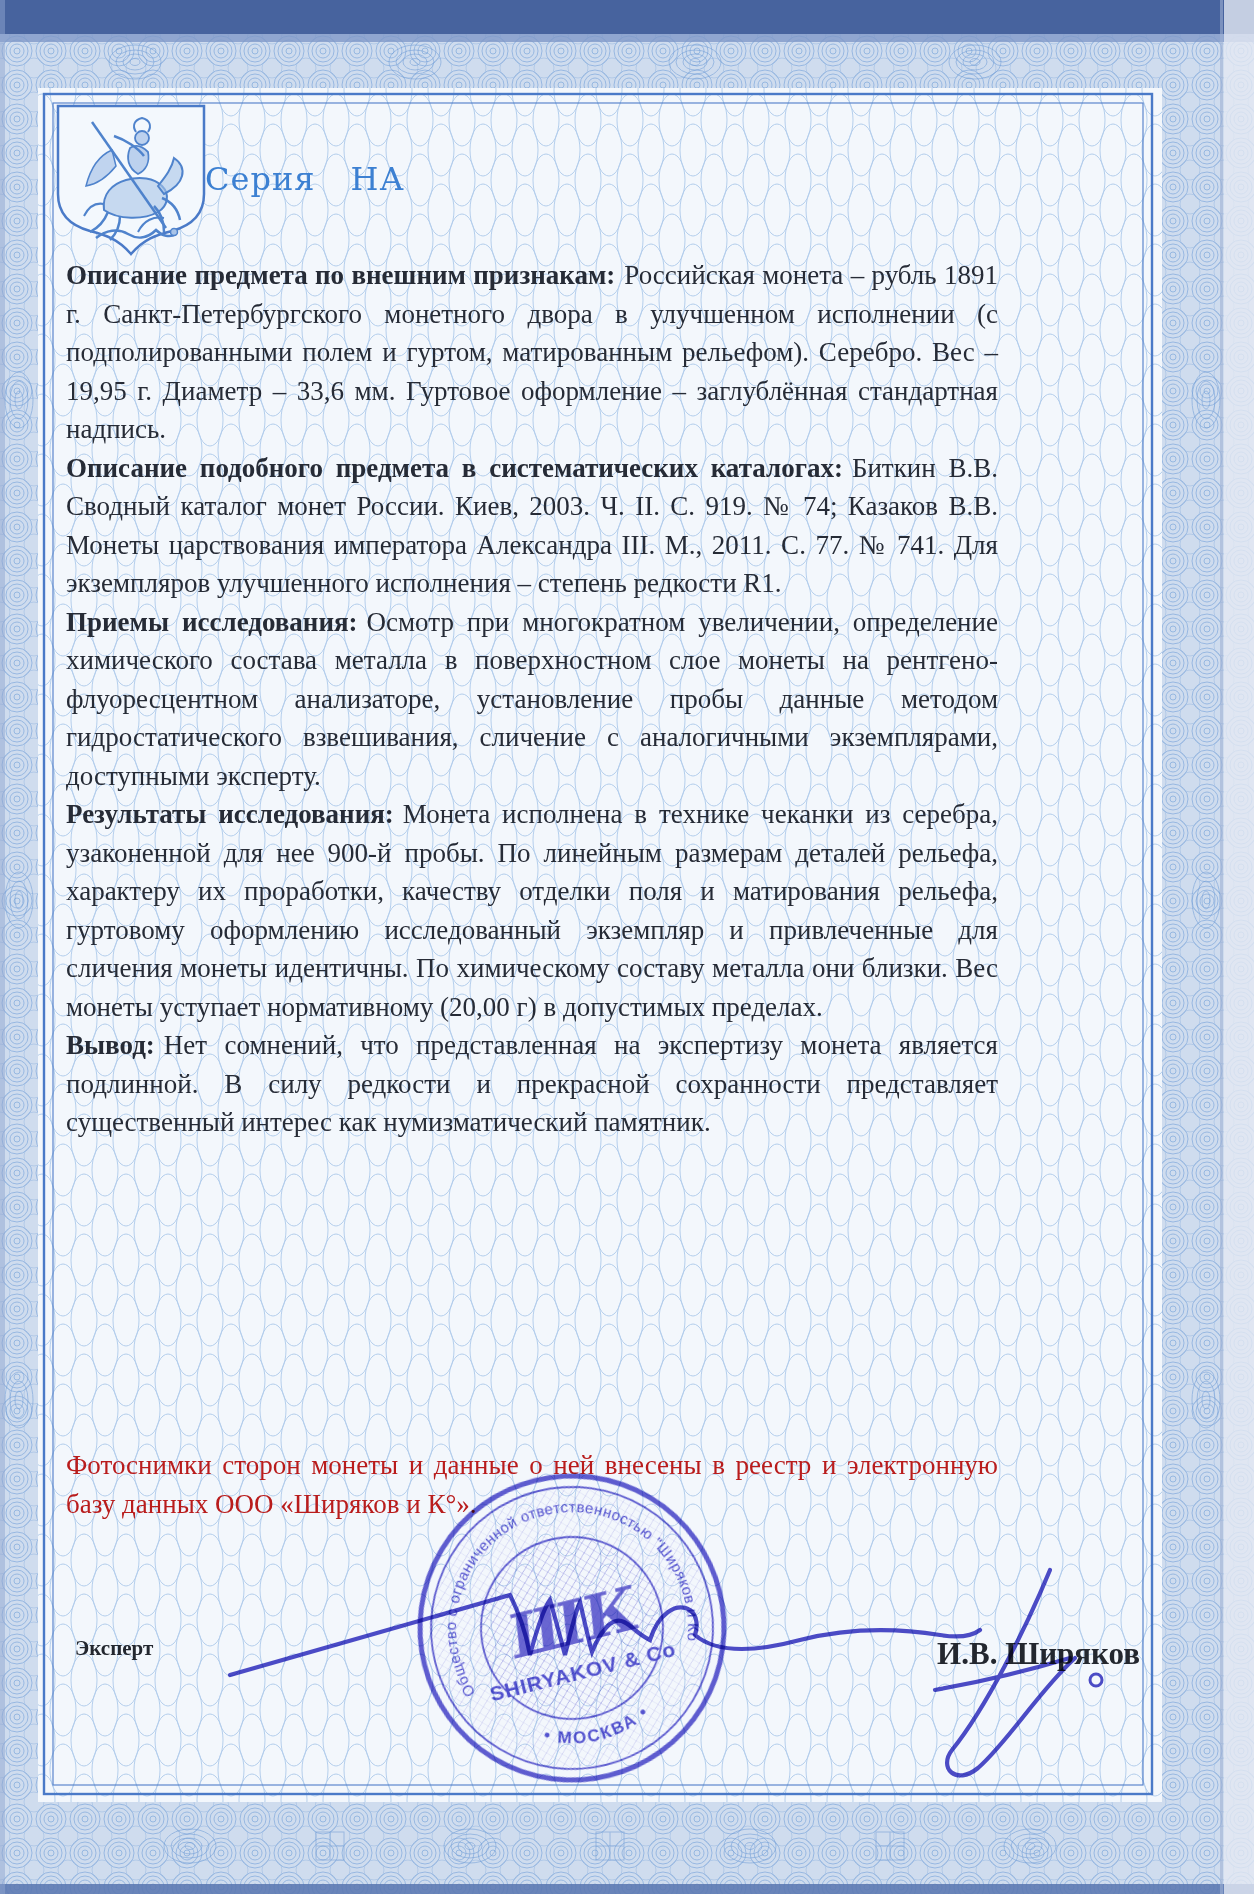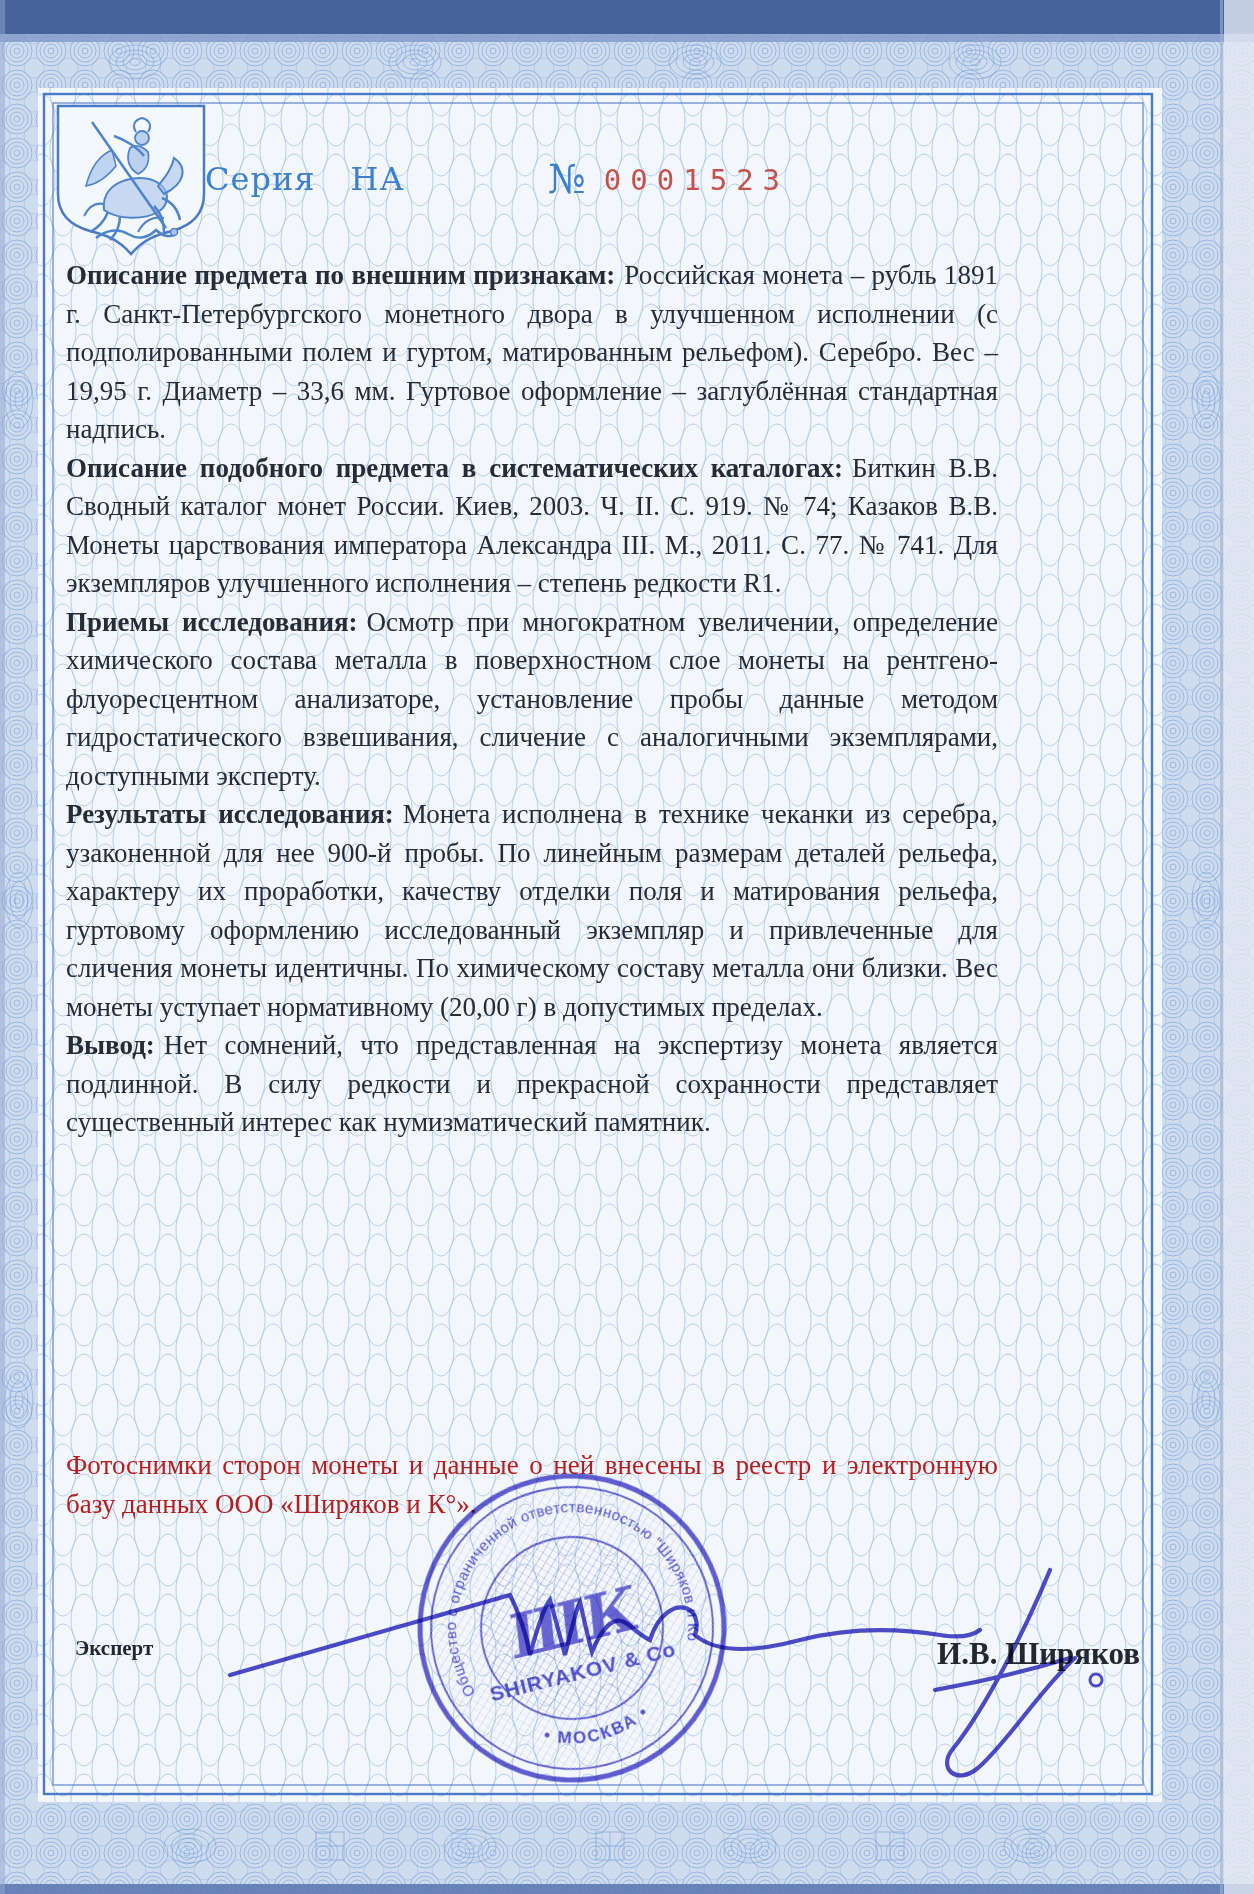--- a/index.html
+++ b/index.html
@@ -186,23 +186,20 @@
       <path d="M90,34 C86,28 88,22 96,20 C104,22 106,28 102,34" fill="none" stroke-width="2"></path>
       <path d="M98,58 C92,50 80,42 68,38" fill="none" stroke-width="2.5"></path>
       <line x1="46" y1="24" x2="120" y2="130" stroke-width="2.5"></line>
       <path d="M50,140 C60,132 72,130 82,136 C92,142 102,140 110,132 C116,138 124,140 130,136" fill="none" stroke-width="2.5"></path>
       <path d="M92,134 C98,122 108,118 118,120" fill="none" stroke-width="2"></path>
       <circle cx="128" cy="134" r="3.5" stroke-width="1.5"></circle>
     </g>
   </svg>
 
   <div class="series">Серия НА</div>
-  <div class="numline">
-    <span class="numsign">№</span><span class="numval">0001523</span>
-  </div>
 
   <div class="body">
     <p><b>Описание предмета по внешним признакам:</b><span>Российская монета – рубль 1891 г. Санкт-Петербургского монетного двора в улучшенном исполнении (с подполированными полем и гуртом, матированным рельефом). Серебро. Вес – 19,95 г. Диаметр – 33,6 мм. Гуртовое оформление – заглублённая стандартная надпись.</span></p>
     <p><b>Описание подобного предмета в систематических каталогах:</b><span>Биткин В.В. Сводный каталог монет России. Киев, 2003. Ч. II. С. 919. № 74; Казаков В.В. Монеты царствования императора Александра III. М., 2011. С. 77. № 741. Для экземпляров улучшенного исполнения – степень редкости R1.</span></p>
     <p><b>Приемы исследования:</b><span>Осмотр при многократном увеличении, определение химического состава металла в поверхностном слое монеты на рентгено-флуоресцентном анализаторе, установление пробы данные методом гидростатического взвешивания, сличение с аналогичными экземплярами, доступными эксперту.</span></p>
     <p><b>Результаты исследования:</b><span>Монета исполнена в технике чеканки из серебра, узаконенной для нее 900-й пробы. По линейным размерам деталей рельефа, характеру их проработки, качеству отделки поля и матирования рельефа, гуртовому оформлению исследованный экземпляр и привлеченные для сличения монеты идентичны. По химическому составу металла они близки. Вес монеты уступает нормативному (20,00 г) в допустимых пределах.</span></p>
     <p><b>Вывод:</b><span>Нет сомнений, что представленная на экспертизу монета является подлинной. В силу редкости и прекрасной сохранности представляет существенный интерес как нумизматический памятник.</span></p>
   </div>
 
   <p class="note">Фотоснимки сторон монеты и данные о ней внесены в реестр и электронную базу данных ООО «Ширяков и К°».</p>

